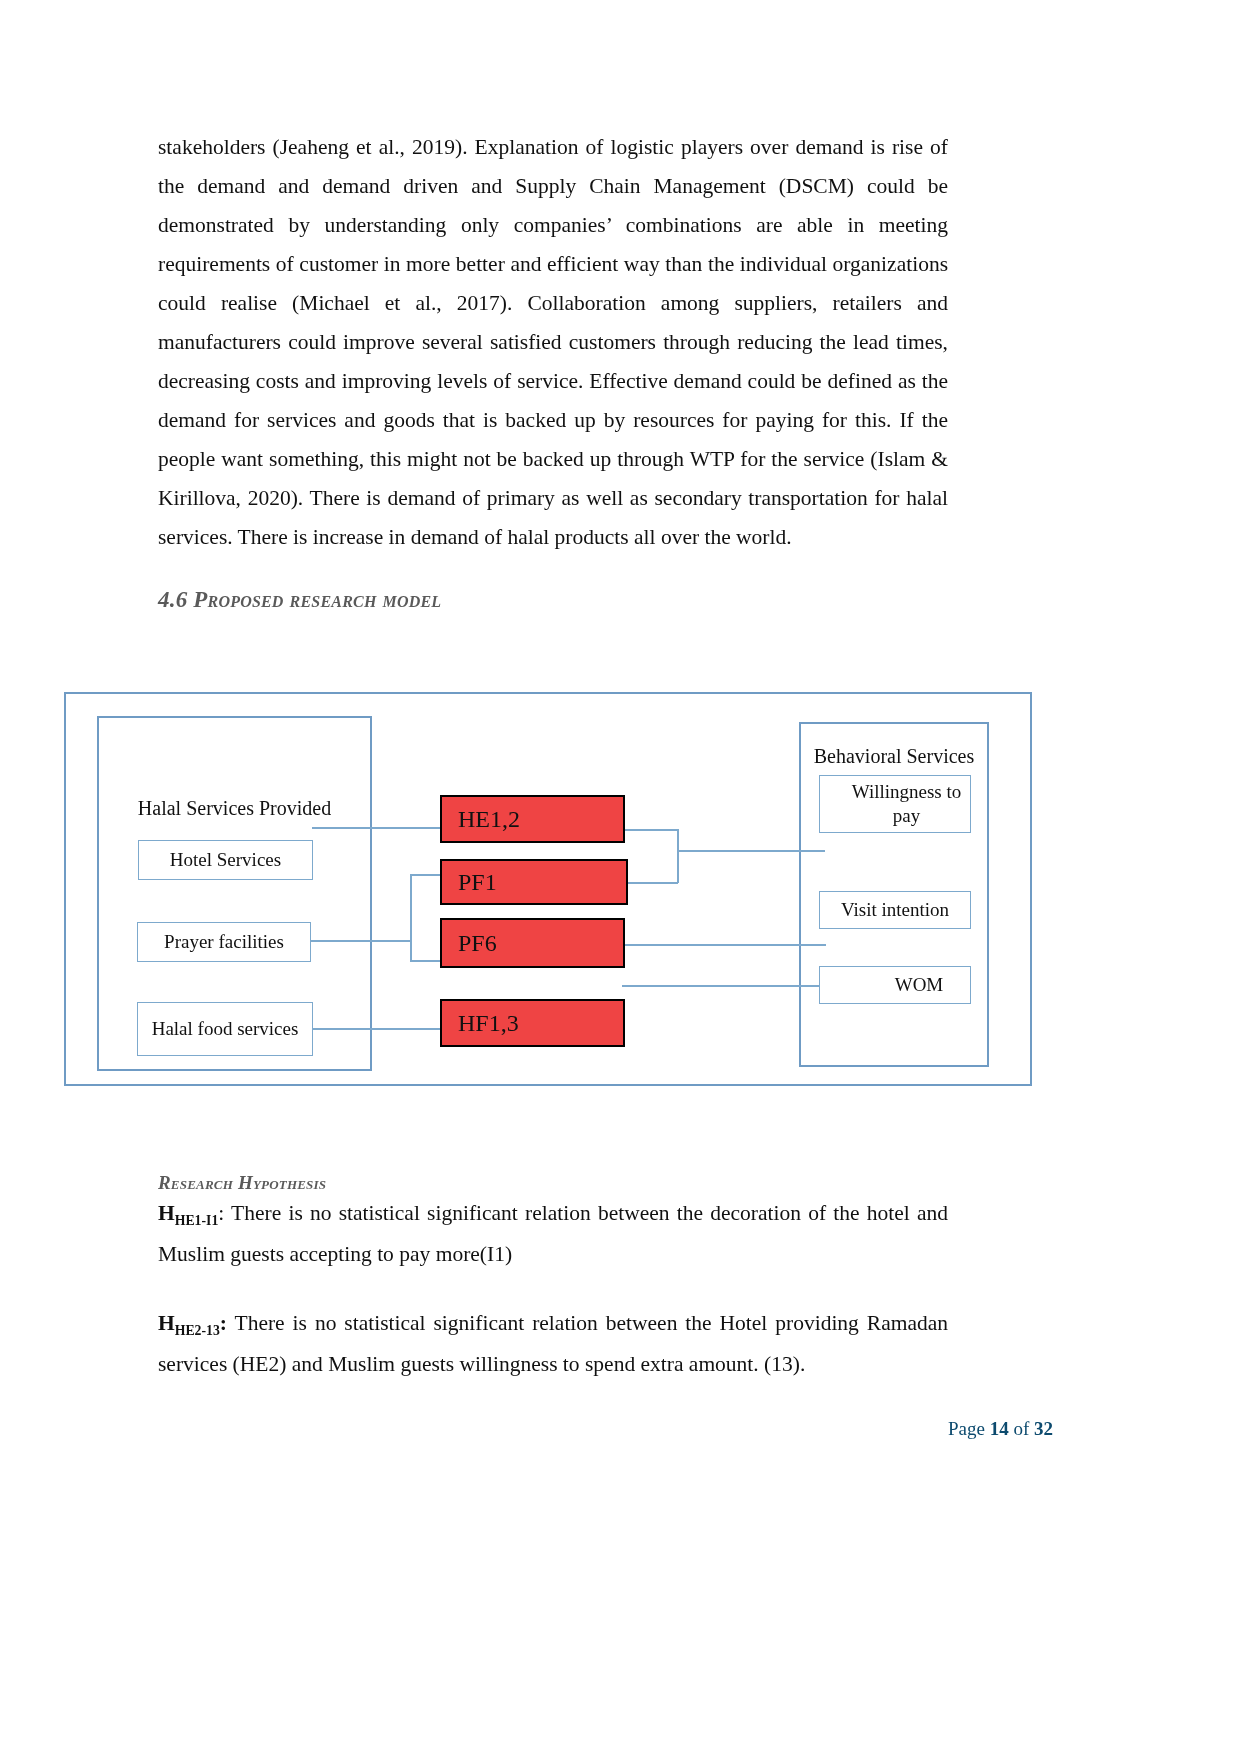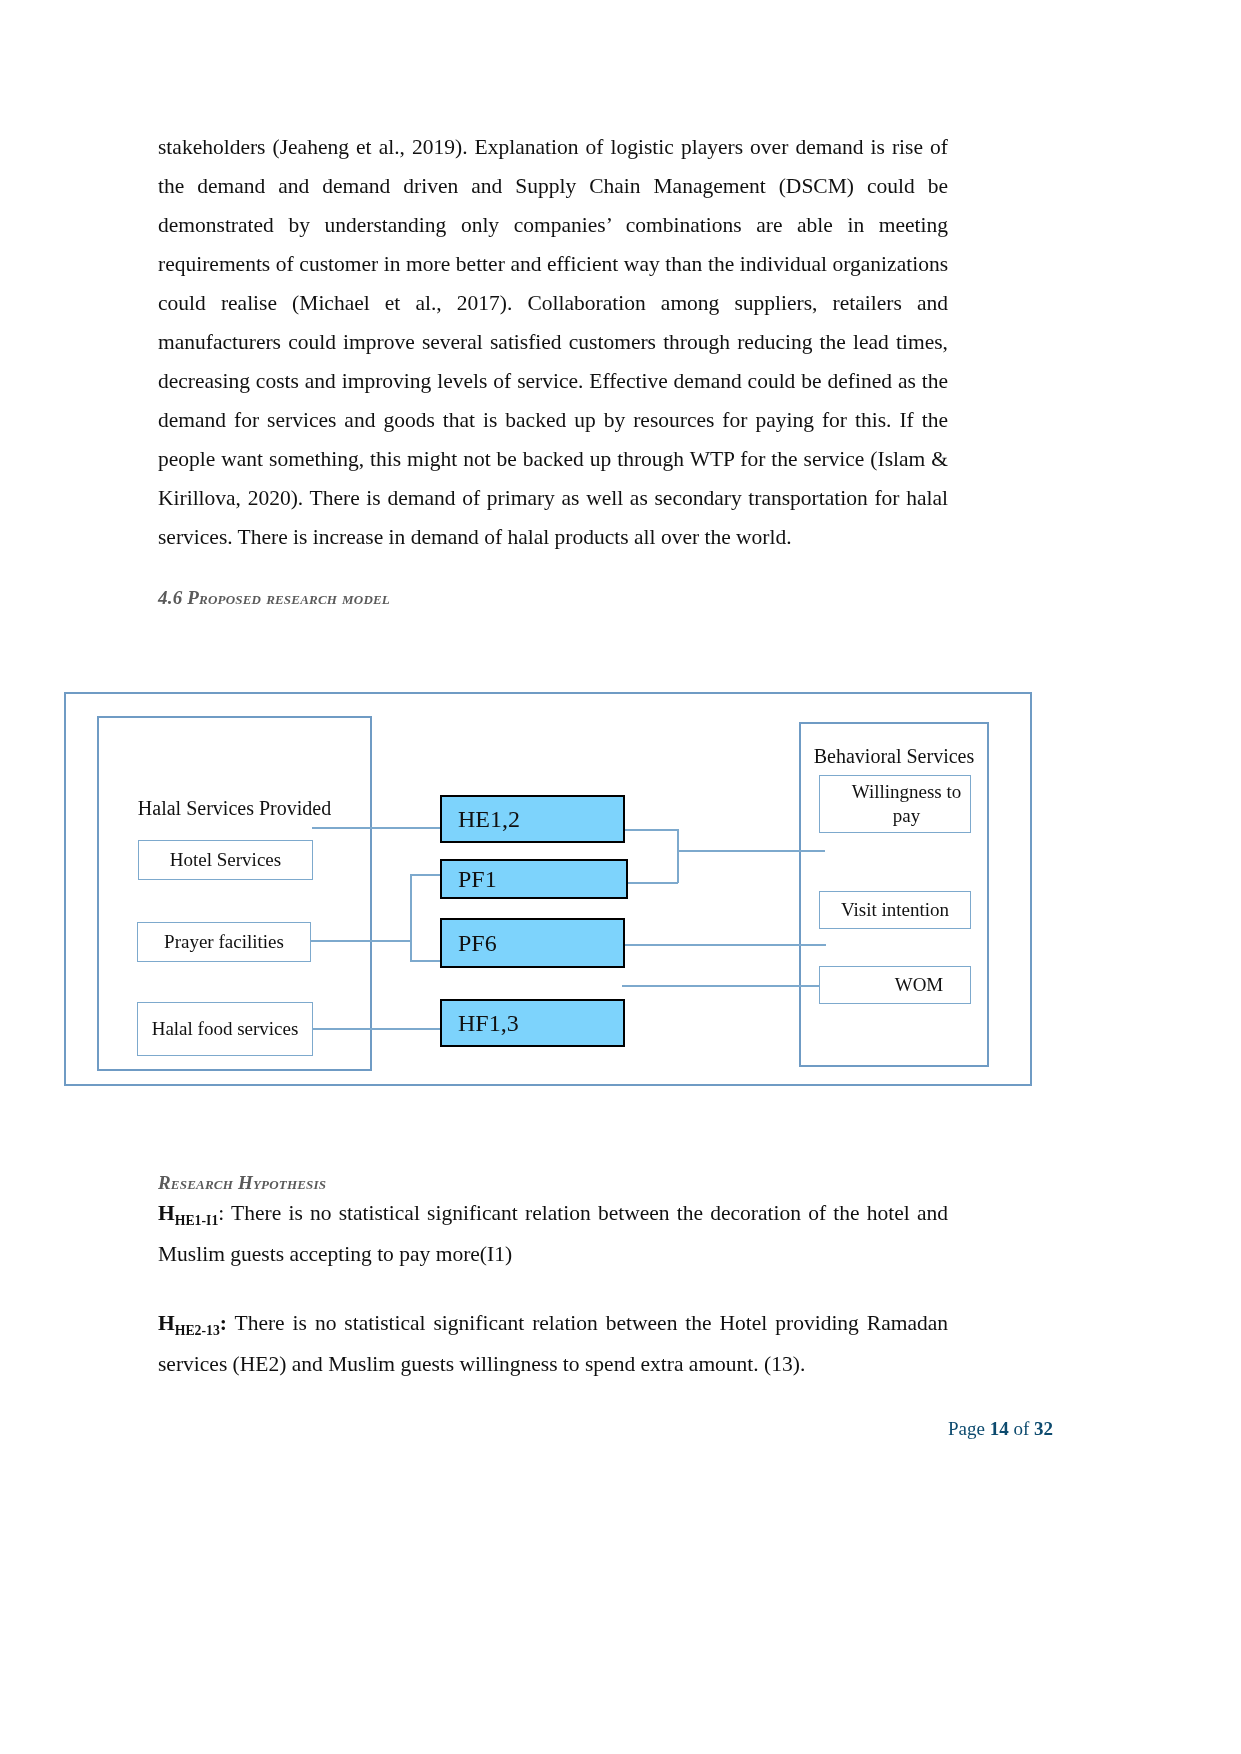--- a/index.html
+++ b/index.html
@@ -30,21 +30,21 @@
   p.body-text {
     margin: 0 0 0 0;
     font-size: 21.5px;
     line-height: 39px;
     text-align: justify;
     text-justify: inter-word;
     color: #111111;
   }
   .sec-heading {
     margin: 30px 0 0 0;
-    font-size: 19px;
+    font-size: 23px;
     font-style: italic;
     font-weight: bold;
     font-variant: small-caps;
     letter-spacing: 0.2px;
     color: #5a5a5a;
   }
   .sub-heading {
     margin: 0;
     font-size: 19px;
     font-style: italic;
@@ -99,37 +99,37 @@
     text-align: center;
     font-size: 19px;
     line-height: 24px;
     color: #111;
     z-index: 4;
   }
   .black-box {
     position: absolute;
     border: 2.2px solid #000000;
     box-sizing: border-box;
-    background: #7dd3fc;
+    background: #ef4444;
     display: flex;
     align-items: center;
     padding-left: 16px;
     font-size: 24px;
     color: #111;
     z-index: 4;
   }
 
   
   .bx-hotel  { left: 72px; top: 146px; width: 175px; height: 40px; }
   .bx-prayer { left: 71px; top: 228px; width: 174px; height: 40px; }
   .bx-food   { left: 71px; top: 308px; width: 176px; height: 54px; }
 
   
   .bx-he12 { left: 374px; top: 101px; width: 185px; height: 48px; }
-  .bx-pf1  { left: 374px; top: 165px; width: 188px; height: 40px; }
+  .bx-pf1  { left: 374px; top: 165px; width: 188px; height: 46px; }
   .bx-pf6  { left: 374px; top: 224px; width: 185px; height: 50px; }
   .bx-hf13 { left: 374px; top: 305px; width: 185px; height: 48px; }
 
   
   .bx-wtp  { left: 753px; top: 81px;  width: 152px; height: 58px; padding-left: 23px; }
   .bx-visit{ left: 753px; top: 197px; width: 152px; height: 38px; }
   .bx-wom  { left: 753px; top: 272px; width: 152px; height: 38px; padding-left: 48px; }
 
   
   .ln { position: absolute; background: #7da9cd; z-index: 2; }

